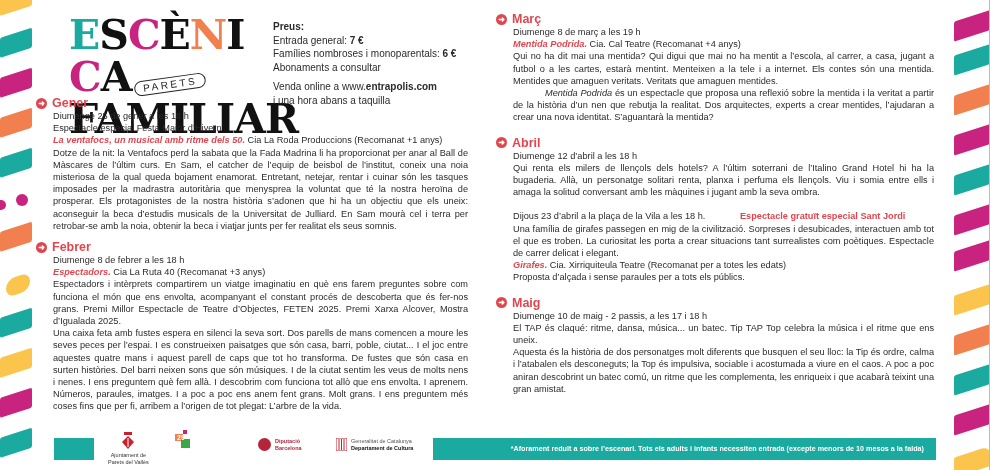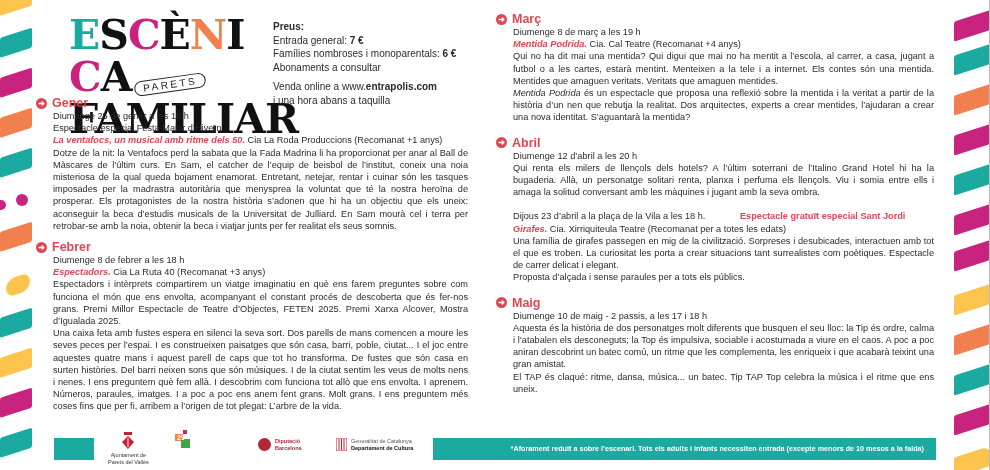--- a/index.html
+++ b/index.html
@@ -23,21 +23,21 @@
   .col { position: absolute; font-size: 9.2px; line-height: 12.2px; text-align: justify; }
   .col.left { left: 40px; top: 96px; width: 428px; }
   .col.right { left: 500px; top: 12px; width: 434px; }
 
   .month { display: flex; align-items: center; color: #e04650; font-weight: bold; font-size: 12.5px; line-height: 14px; margin-left: -4px; }
   .month .arrow { width: 11px; height: 11px; border-radius: 50%; background: #e04650; color: #fff; font-size: 8px; line-height: 11px; text-align: center; margin-right: 5px; font-weight: bold; }
   .ev { padding-left: 13px; }
   .ev p { margin: 0; }
   .title { color: #e04650; font-weight: bold; font-style: italic; }
   .hl { color: #e04650; font-weight: bold; padding-left: 32px; }
-  .it { font-style: italic; }
+  .it { font-style: italic; margin-left: 32px; }
   .section-gap { height: 8px; }
 
   .footer-teal-left { position: absolute; left: 54px; top: 438px; width: 40px; height: 22px; background: #1aaaa0; }
   .banner { position: absolute; left: 433px; top: 438px; width: 503px; height: 22px; background: #1aaaa0; color: #fff; font-size: 7.2px; font-weight: bold; line-height: 22px; text-align: right; padding-right: 12px; }
 
   .sponsor { position: absolute; top: 432px; display: flex; align-items: center; gap: 4px; font-size: 5.5px; line-height: 6.5px; color: #333; }
 </style>
 </head>
 <body>
 
@@ -136,40 +136,40 @@
     </div>
   </div>
   <div class="section-gap" style="height:12px;"></div>
 
   <div>
     <div class="month">
       <span class="arrow">➜</span>
       <span>Abril</span>
     </div>
     <div class="ev">
-      <p>Diumenge 12 d’abril a les 20 h</p>
+      <p>Diumenge 12 d’abril a les 18 h</p>
       <p>Qui renta els milers de llençols dels hotels? A l’últim soterrani de l’Italino Grand Hotel hi ha la bugaderia. Allà, un personatge solitari renta, planxa i perfuma els llençols. Viu i somia entre ells i amaga la solitud conversant amb les màquines i jugant amb la seva ombra.</p>
       <div style="height:12px;"></div>
       <p><span>Dijous 23 d’abril a la plaça de la Vila a les 18 h. </span><span class="hl">Espectacle gratuït especial Sant Jordi</span></p>
+      <p>Una família de girafes passegen en mig de la civilització. Sorpreses i desubicades, interactuen amb tot el que es troben. La curiositat les porta a crear situacions tant surrealistes com poètiques. Espectacle de carrer delicat i elegant.</p>
       <p><span class="title">Girafes.</span><span> Cia. Xirriquiteula Teatre (Recomanat per a totes les edats)</span></p>
-      <p>Una família de girafes passegen en mig de la civilització. Sorpreses i desubicades, interactuen amb tot el que es troben. La curiositat les porta a crear situacions tant surrealistes com poètiques. Espectacle de carrer delicat i elegant.</p>
       <p>Proposta d’alçada i sense paraules per a tots els públics.</p>
     </div>
   </div>
   <div class="section-gap" style="height:12px;"></div>
 
   <div>
     <div class="month">
       <span class="arrow">➜</span>
       <span>Maig</span>
     </div>
     <div class="ev">
       <p>Diumenge 10 de maig - 2 passis, a les 17 i 18 h</p>
+      <p>El TAP és claqué: ritme, dansa, música... un batec. Tip TAP Top celebra la música i el ritme que ens uneix.</p>
       <p>Aquesta és la història de dos personatges molt diferents que busquen el seu lloc: la Tip és ordre, calma i l’atabalen els desconeguts; la Top és impulsiva, sociable i acostumada a viure en el caos. A poc a poc aniran descobrint un batec comú, un ritme que les complementa, les enriqueix i que acabarà teixint una gran amistat.</p>
-      <p>El TAP és claqué: ritme, dansa, música... un batec. Tip TAP Top celebra la música i el ritme que ens uneix.</p>
     </div>
   </div>
 </div>
 
 <div class="footer-teal-left"></div>
 
 <div class="sponsor" style="left:108px;flex-direction:column;gap:2px;text-align:center;">
   <svg width="14" height="18" viewBox="0 0 14 18">
     <rect x="3" y="0" width="8" height="3" fill="#c8202f"></rect>
     <path d="M7 4 L13 10 L7 17 L1 10 Z" fill="#c8202f"></path>

